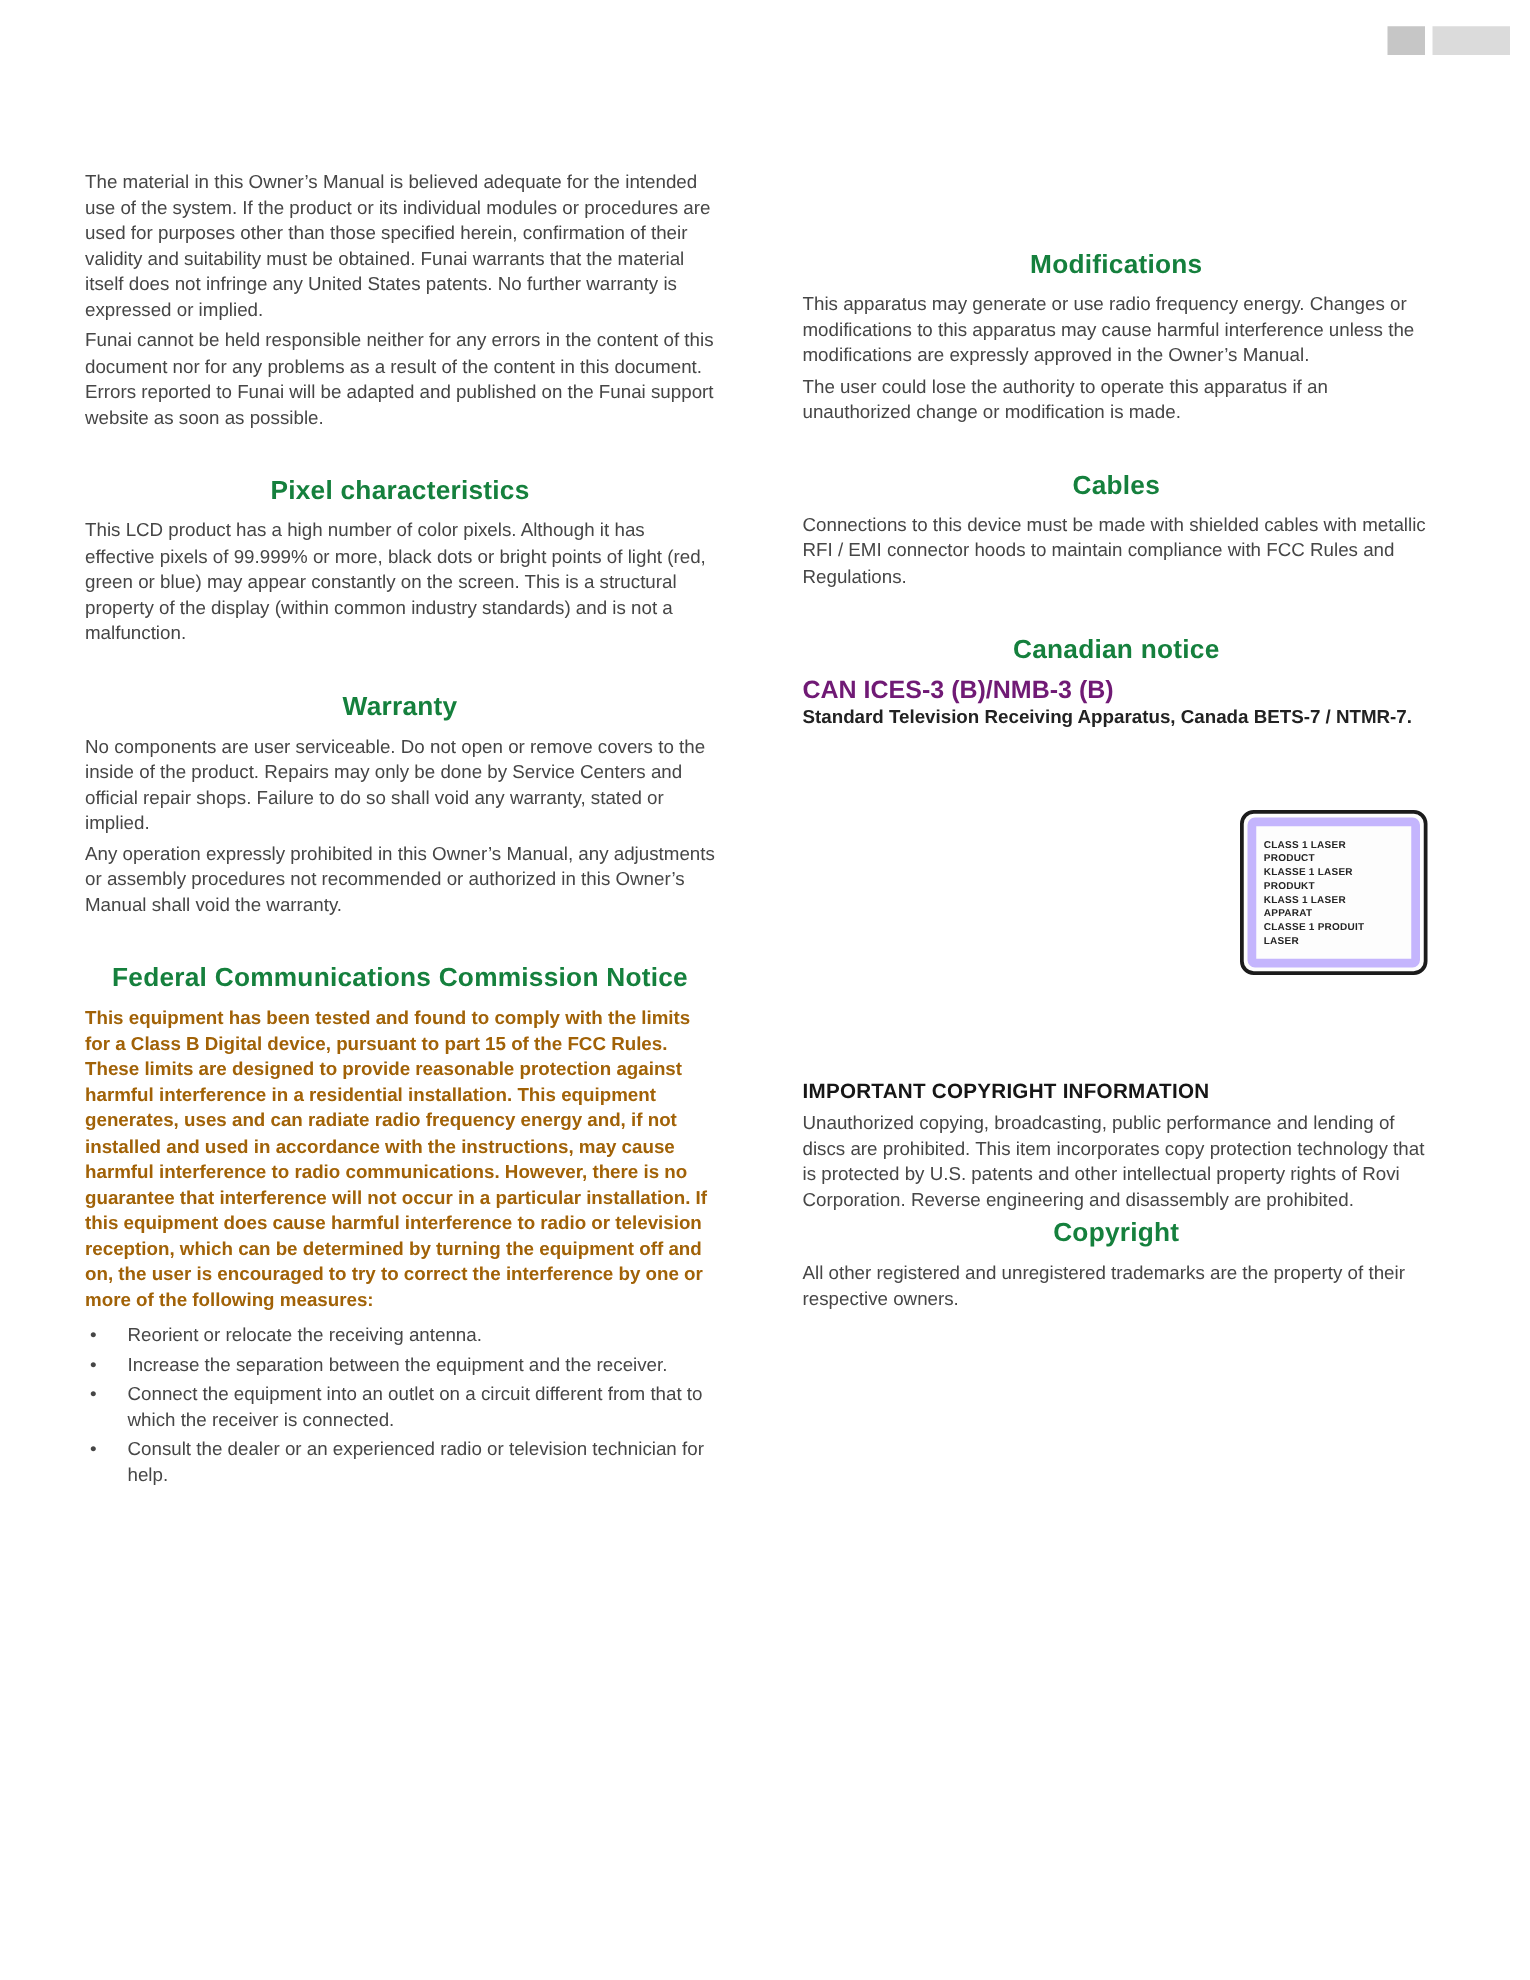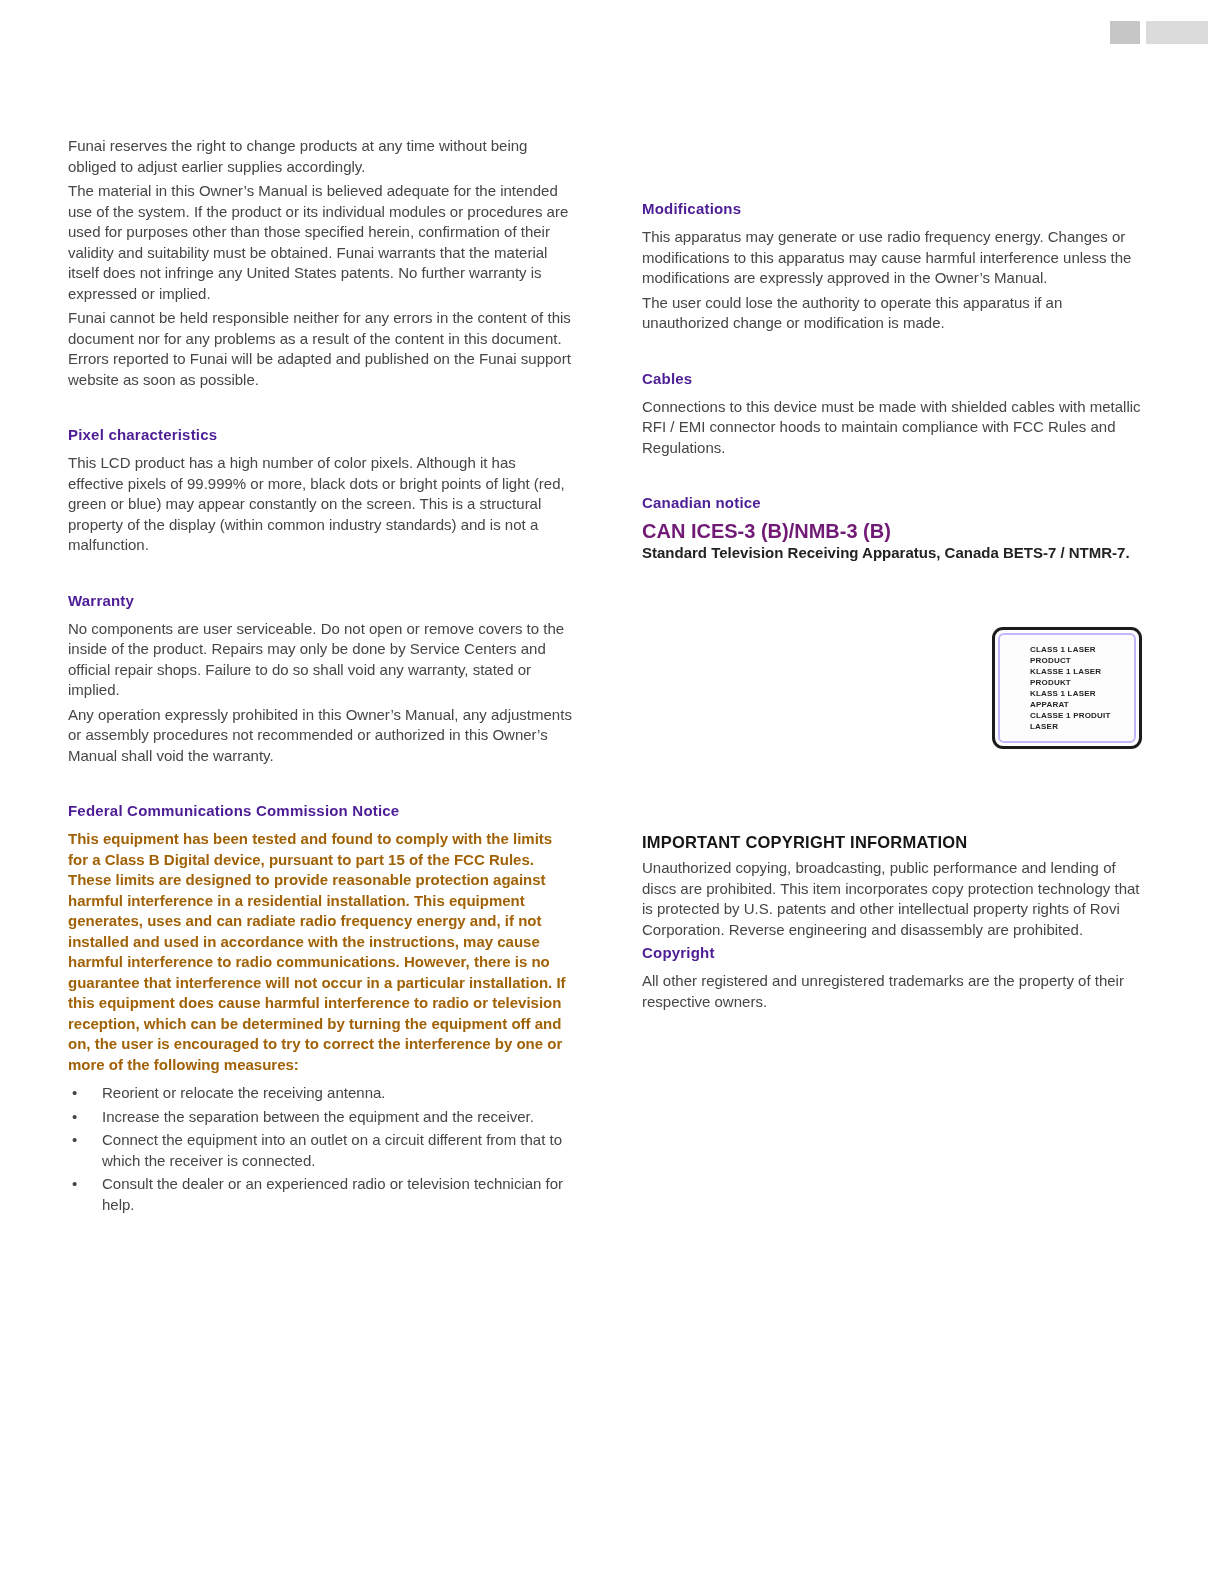--- a/index.html
+++ b/index.html
@@ -24,25 +24,26 @@
   .col { display: block; }
   .col-left { width: 504px; }
   .col-right { width: 502px; padding-top: 64px; }
 
   p.body {
     font-size: 15px;
     line-height: 20.5px;
     margin: 0 0 4px 0;
   }
   h2.section-heading {
-    font-size: 15px;
+    font-size: 21px;
     font-weight: bold;
-    color: #4c1d95;
+    color: #15803d;
     margin: 36px 0 10px 0;
     letter-spacing: 0.2px;
+    text-align: center;
   }
   .col-right h2.section-heading:first-child { margin-top: 0; }
 
   p.bold-para {
     font-size: 15px;
     line-height: 20.5px;
     font-weight: bold;
     color: #a16207;
     margin: 0 0 4px 0;
   }
@@ -79,26 +80,26 @@
 
   .laser-label {
     width: 150px;
     margin: 64px 2px 0 auto;
     border: 3px solid #1b1b1b;
     border-radius: 11px;
     padding: 3px;
     background: #fdfdfd;
   }
   .laser-label-inner {
-    border: 2px solid #c4b5fd;
+    border: 7px solid #c4b5fd;
     border-radius: 6px;
     padding: 9px 6px;
     display: flex;
     flex-direction: column;
-    align-items: flex-end;
+    align-items: flex-start;
   }
   .laser-line {
     width: 98px;
     font-size: 8px;
     line-height: 11px;
     font-weight: bold;
     color: #242424;
     letter-spacing: 0.2px;
     text-align: left;
   }
@@ -117,21 +118,20 @@
 
 <div class="page">
 
   <div class="deco-box deco-box-small"></div>
   <div class="deco-box deco-box-large"></div>
 
   <div class="columns">
 
     <div class="col col-left">
 
-      <p class="body">Funai reserves the right to change products at any time without being obliged to adjust earlier supplies accordingly.</p>
       <p class="body">The material in this Owner’s Manual is believed adequate for the intended use of the system. If the product or its individual modules or procedures are used for purposes other than those specified herein, confirmation of their validity and suitability must be obtained. Funai warrants that the material itself does not infringe any United States patents. No further warranty is expressed or implied.</p>
       <p class="body">Funai cannot be held responsible neither for any errors in the content of this document nor for any problems as a result of the content in this document. Errors reported to Funai will be adapted and published on the Funai support website as soon as possible.</p>
 
       <h2 class="section-heading">Pixel characteristics</h2>
       <p class="body">This LCD product has a high number of color pixels. Although it has effective pixels of 99.999% or more, black dots or bright points of light (red, green or blue) may appear constantly on the screen. This is a structural property of the display (within common industry standards) and is not a malfunction.</p>
 
       <h2 class="section-heading">Warranty</h2>
       <p class="body">No components are user serviceable. Do not open or remove covers to the inside of the product. Repairs may only be done by Service Centers and official repair shops. Failure to do so shall void any warranty, stated or implied.</p>
       <p class="body">Any operation expressly prohibited in this Owner’s Manual, any adjustments or assembly procedures not recommended or authorized in this Owner’s Manual shall void the warranty.</p>
 

